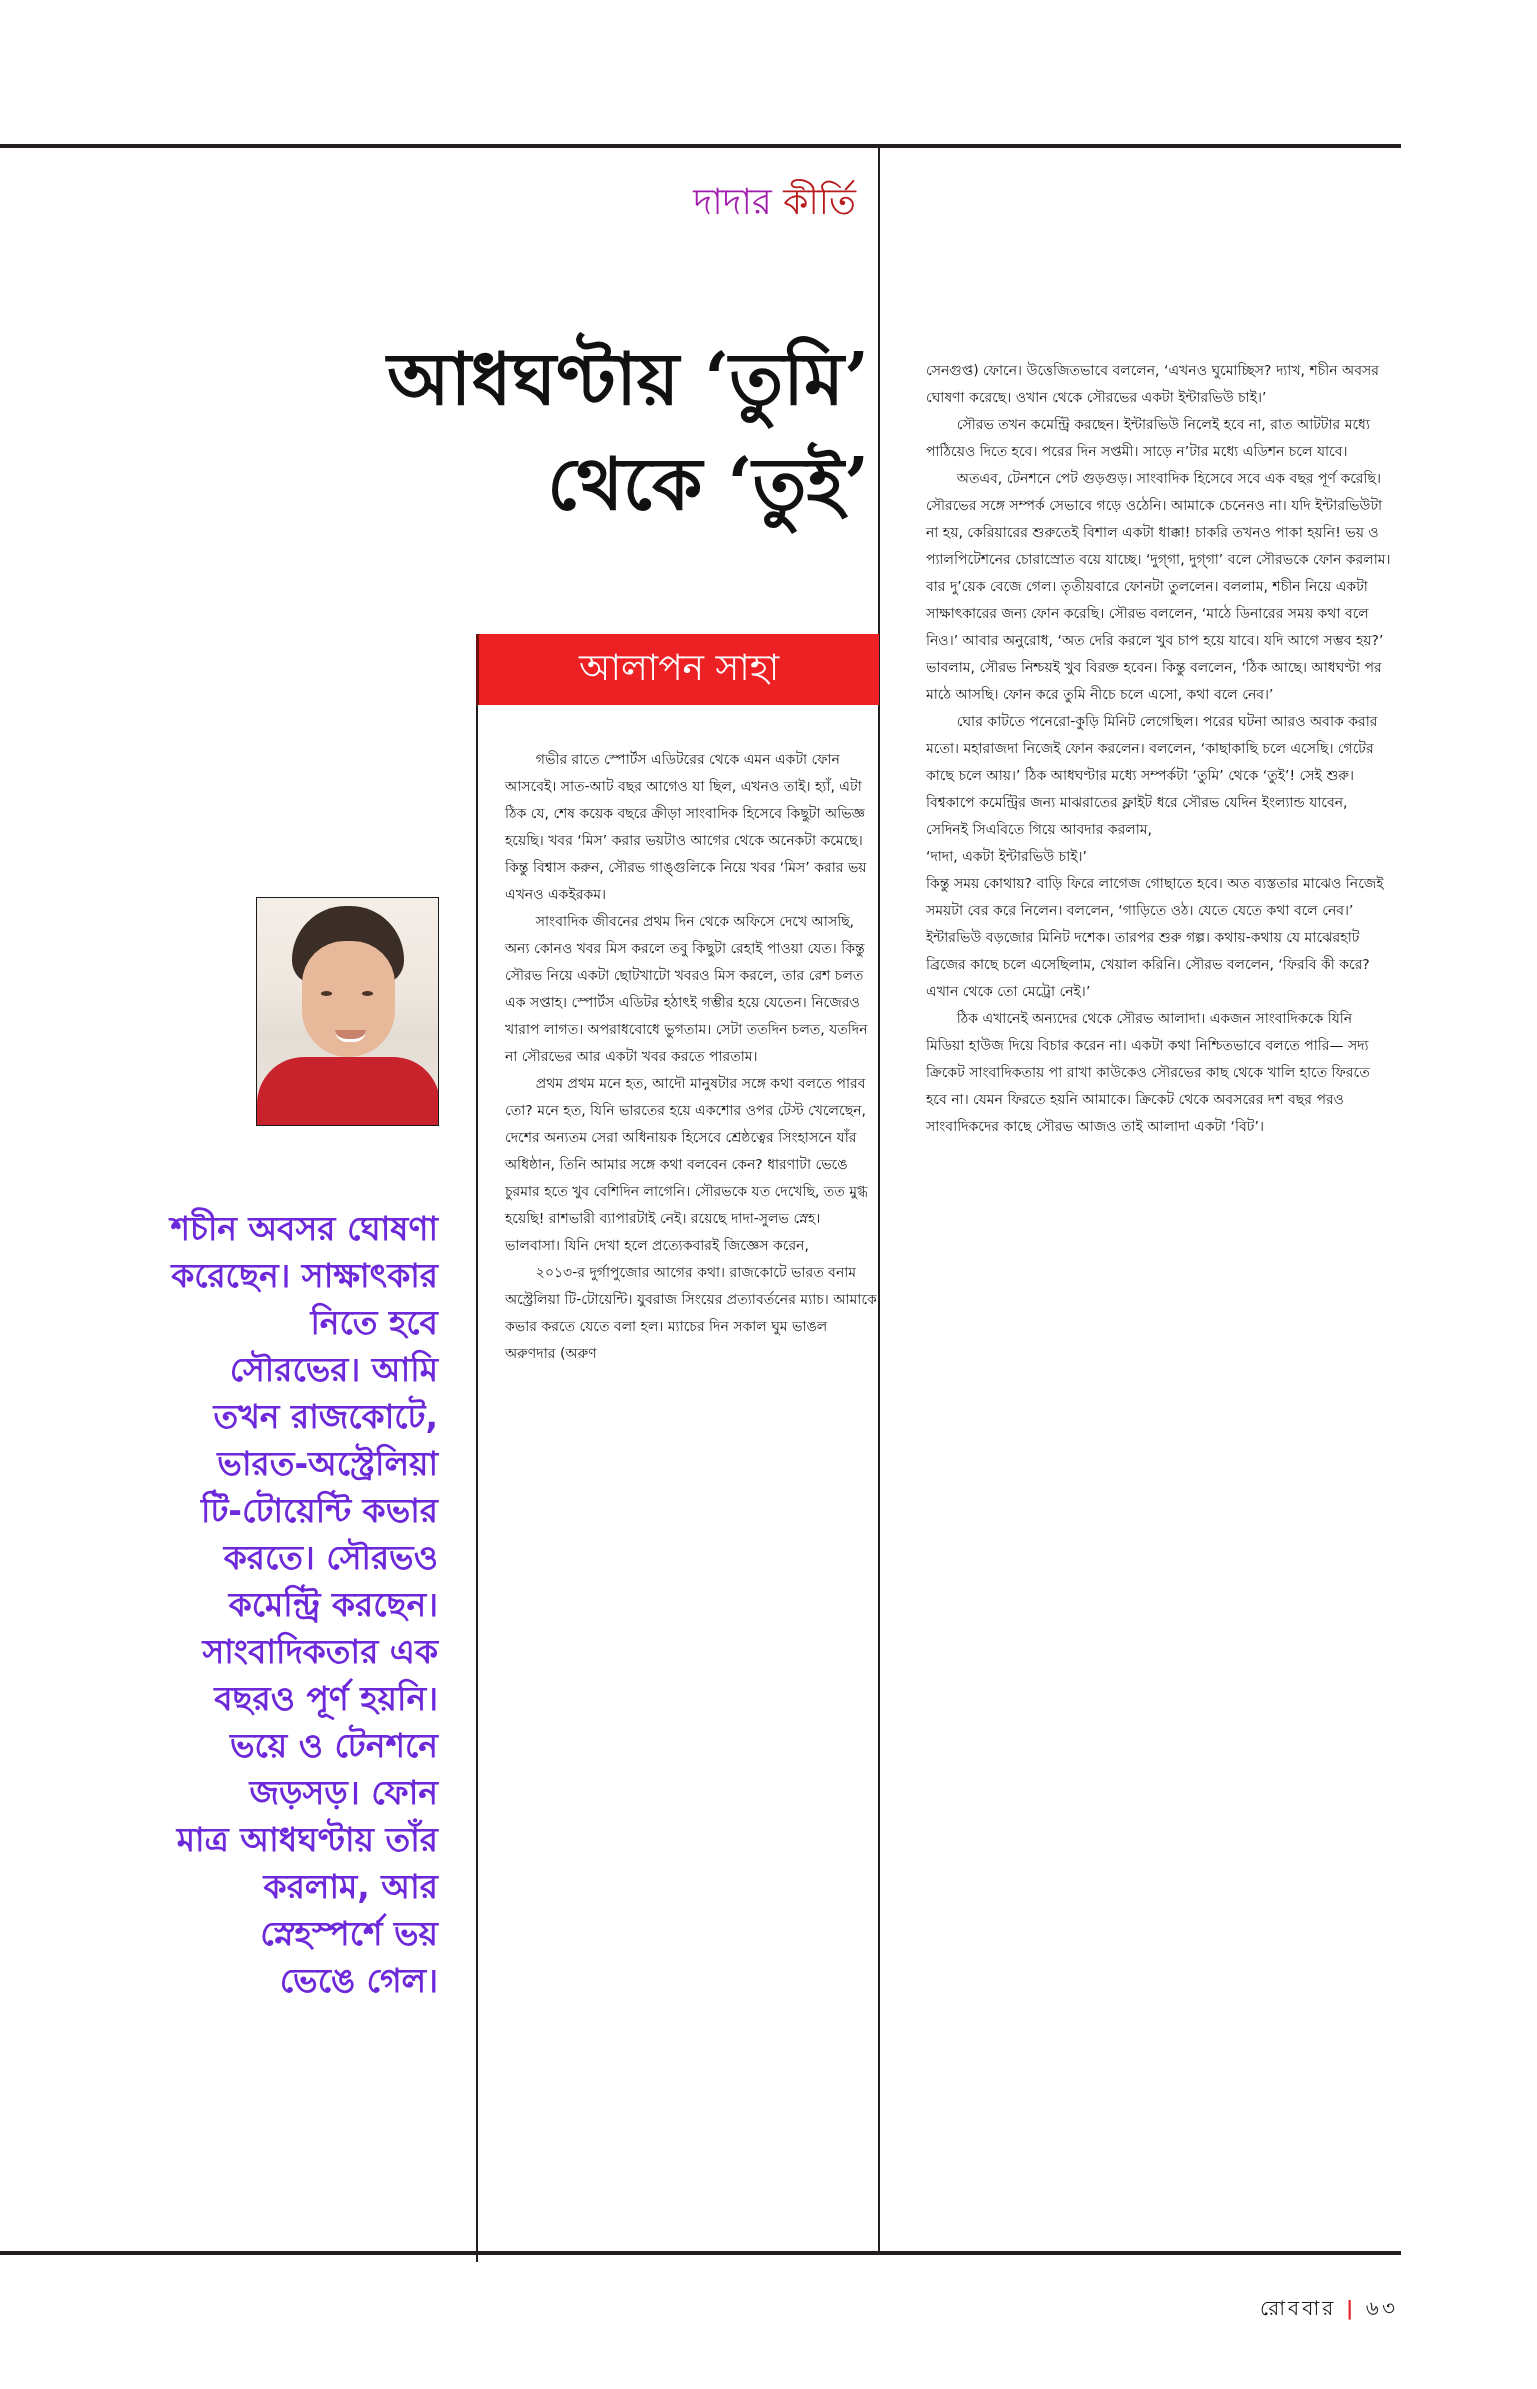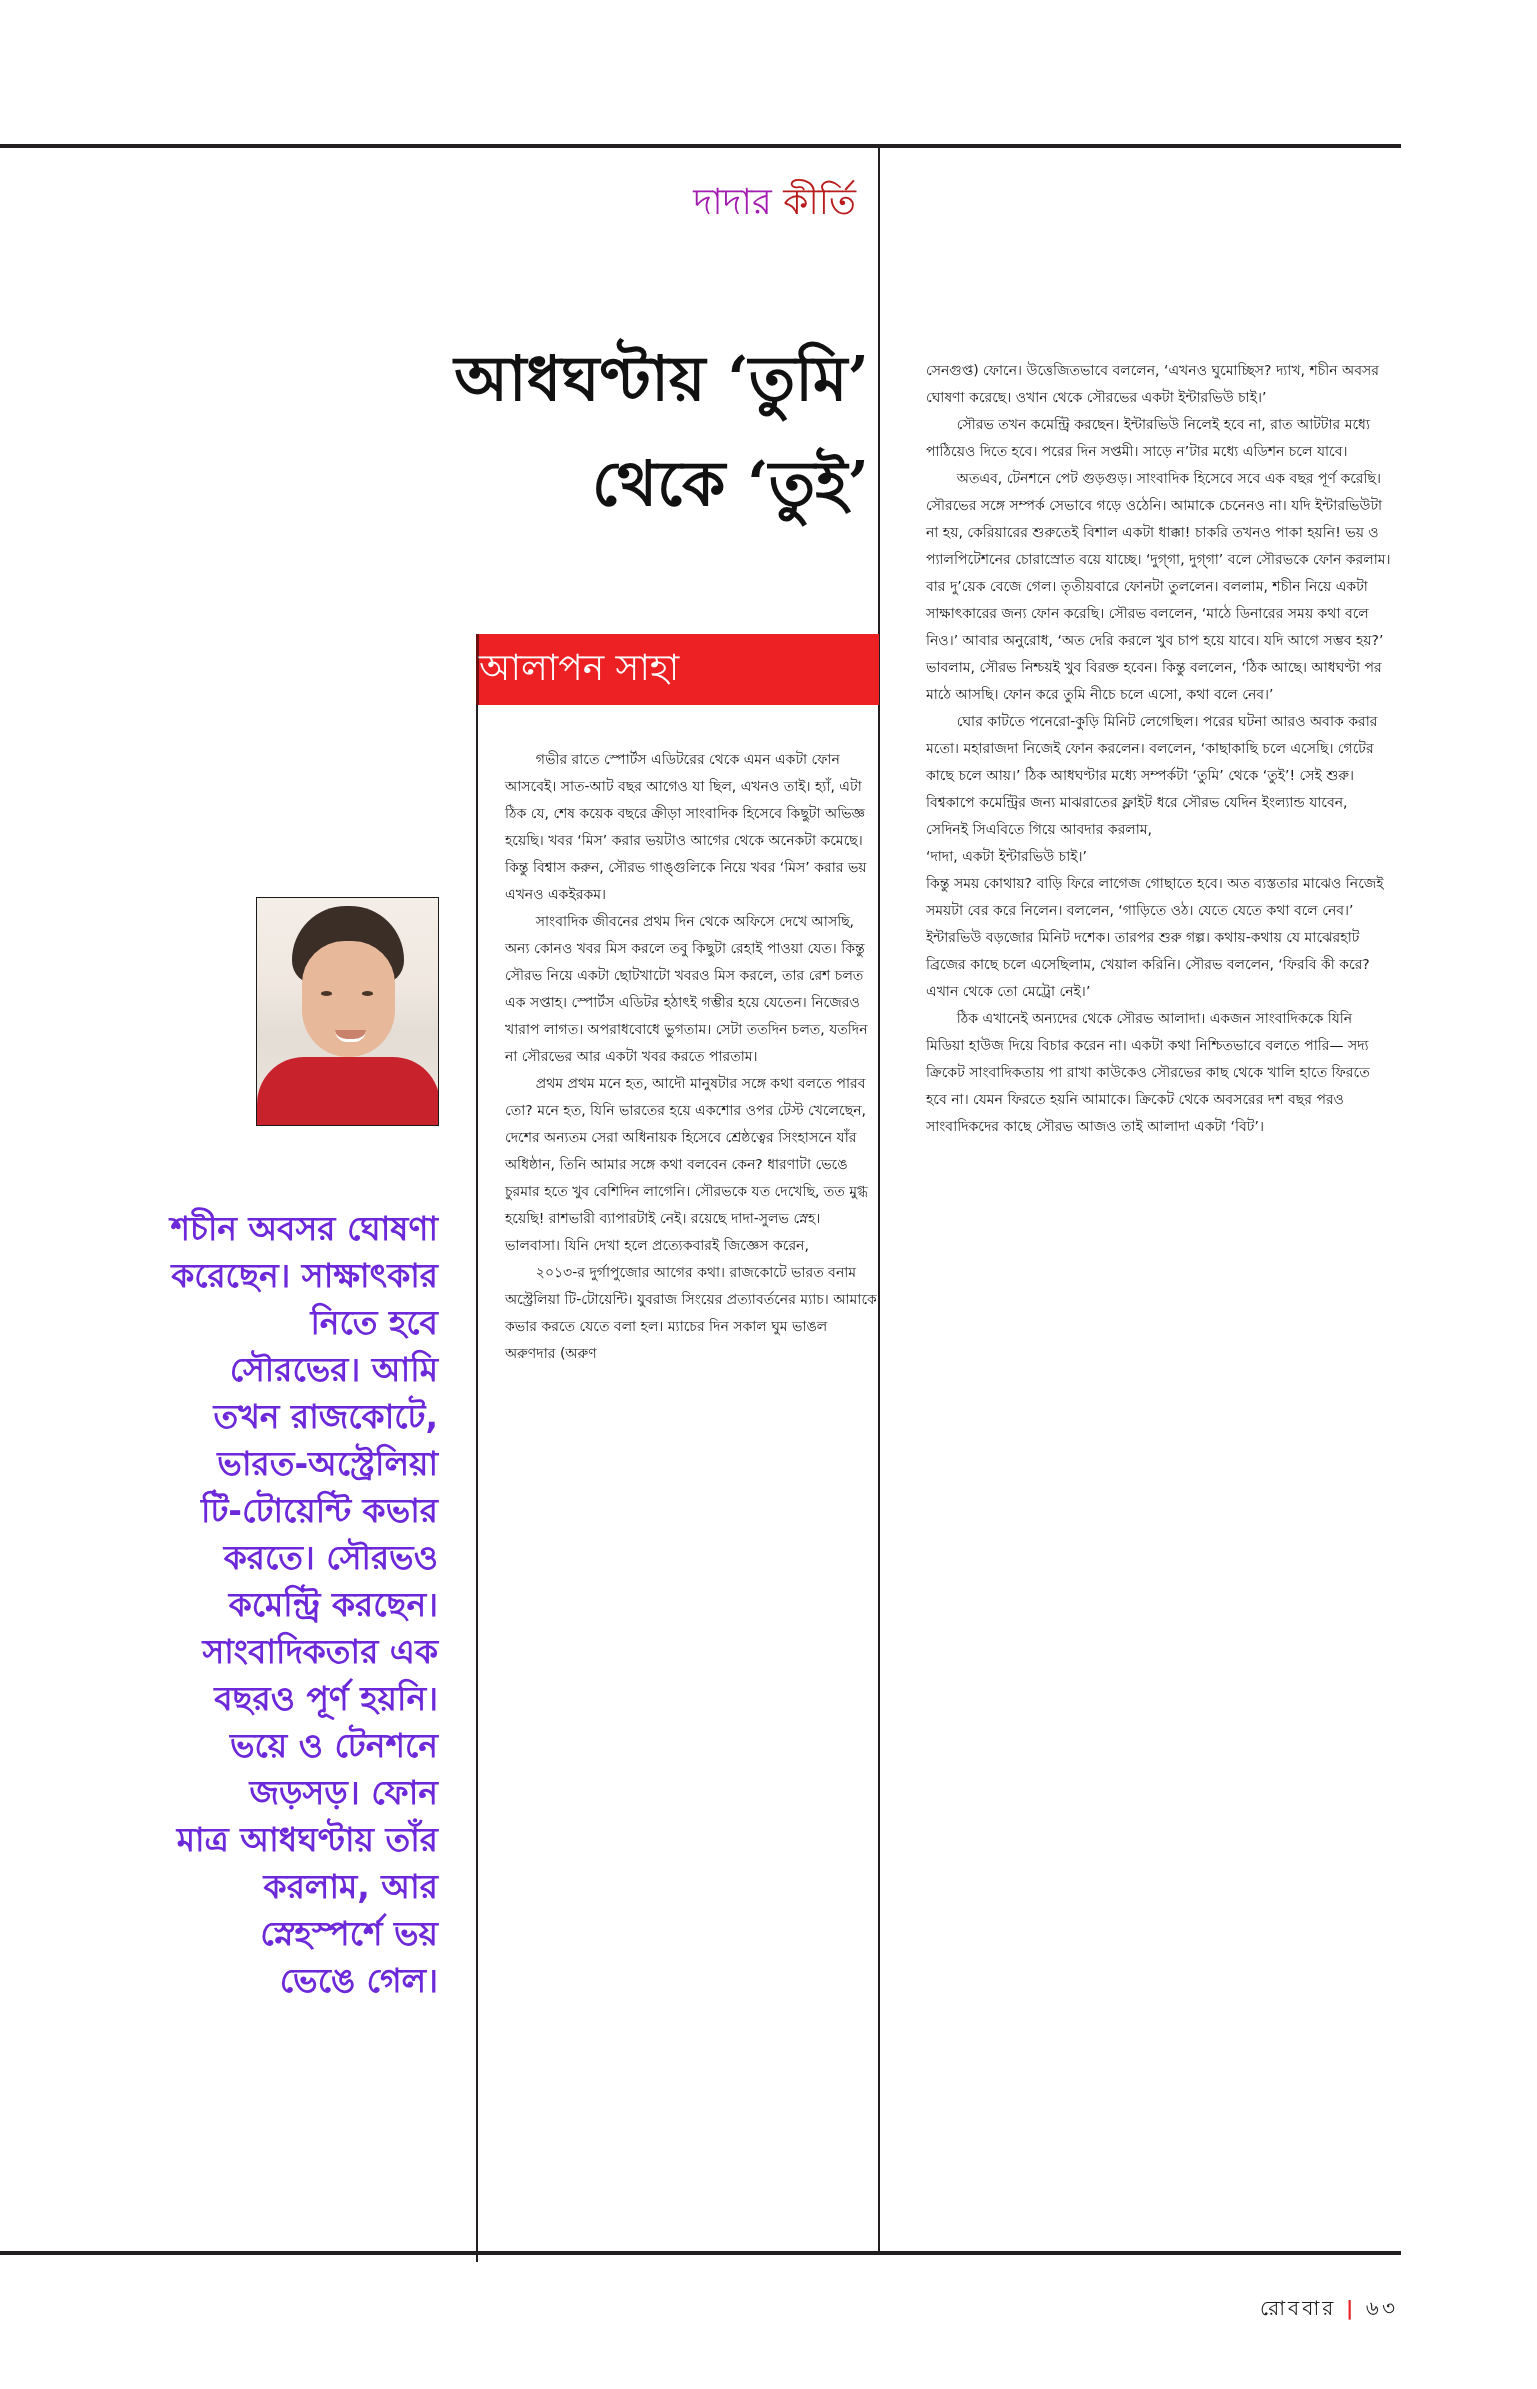--- a/index.html
+++ b/index.html
@@ -11,25 +11,25 @@
   .rule-bottom { left:0; top:2251px; width:1401px; height:3.9px; background:#231f20; }
   .vline-mid { left:878px; top:148px; width:1.6px; height:2103px; background:#231f20; }
   .vline-left { left:476px; top:634px; width:1.6px; height:1628px; background:#231f20; }
 
   .kicker { right:682px; top:174px; font-size:36px; letter-spacing:0; white-space:nowrap; }
   .kicker .k1 { color:#a21caf; }
   .kicker .k2 { color:#b91c1c; }
 
   .headline { left:47px; top:326px; width:822px; text-align:right;
               font-family:"DejaVu Serif", serif; font-weight:bold;
-              font-size:62px; line-height:105px; color:#111; }
+              font-size:72px; line-height:105px; color:#111; }
 
   .byline-band { left:476px; top:634px; width:403px; height:71px; background:#ed2024;
                  border-left:3.1px solid #6e1010; box-sizing:border-box;
-                 display:flex; align-items:center; }
+                 display:flex; align-items:center; justify-content:center; }
   .byline-band span { color:#fff; font-size:36px; }
 
   .photo { left:256px; top:897px; width:183px; height:229px; border:1.6px solid #1a1a1a;
            box-sizing:border-box; overflow:hidden;
            background:linear-gradient(#f4eee8 0%, #efe7df 40%, #e3ddd5 60%, #ece6df 100%); }
   .photo .hair { position:absolute; left:35px; top:7.8px; width:112px; height:78px;
                  background:#3a2e26; border-radius:54px 54px 23px 23px; }
   .photo .face { position:absolute; left:45px; top:43px; width:93px; height:116px;
                  background:#e8b89a; border-radius:43px 43px 47px 47px; }
   .photo .eye { position:absolute; width:11px; height:4.7px; background:#4a3628; border-radius:50%; top:93px; }

